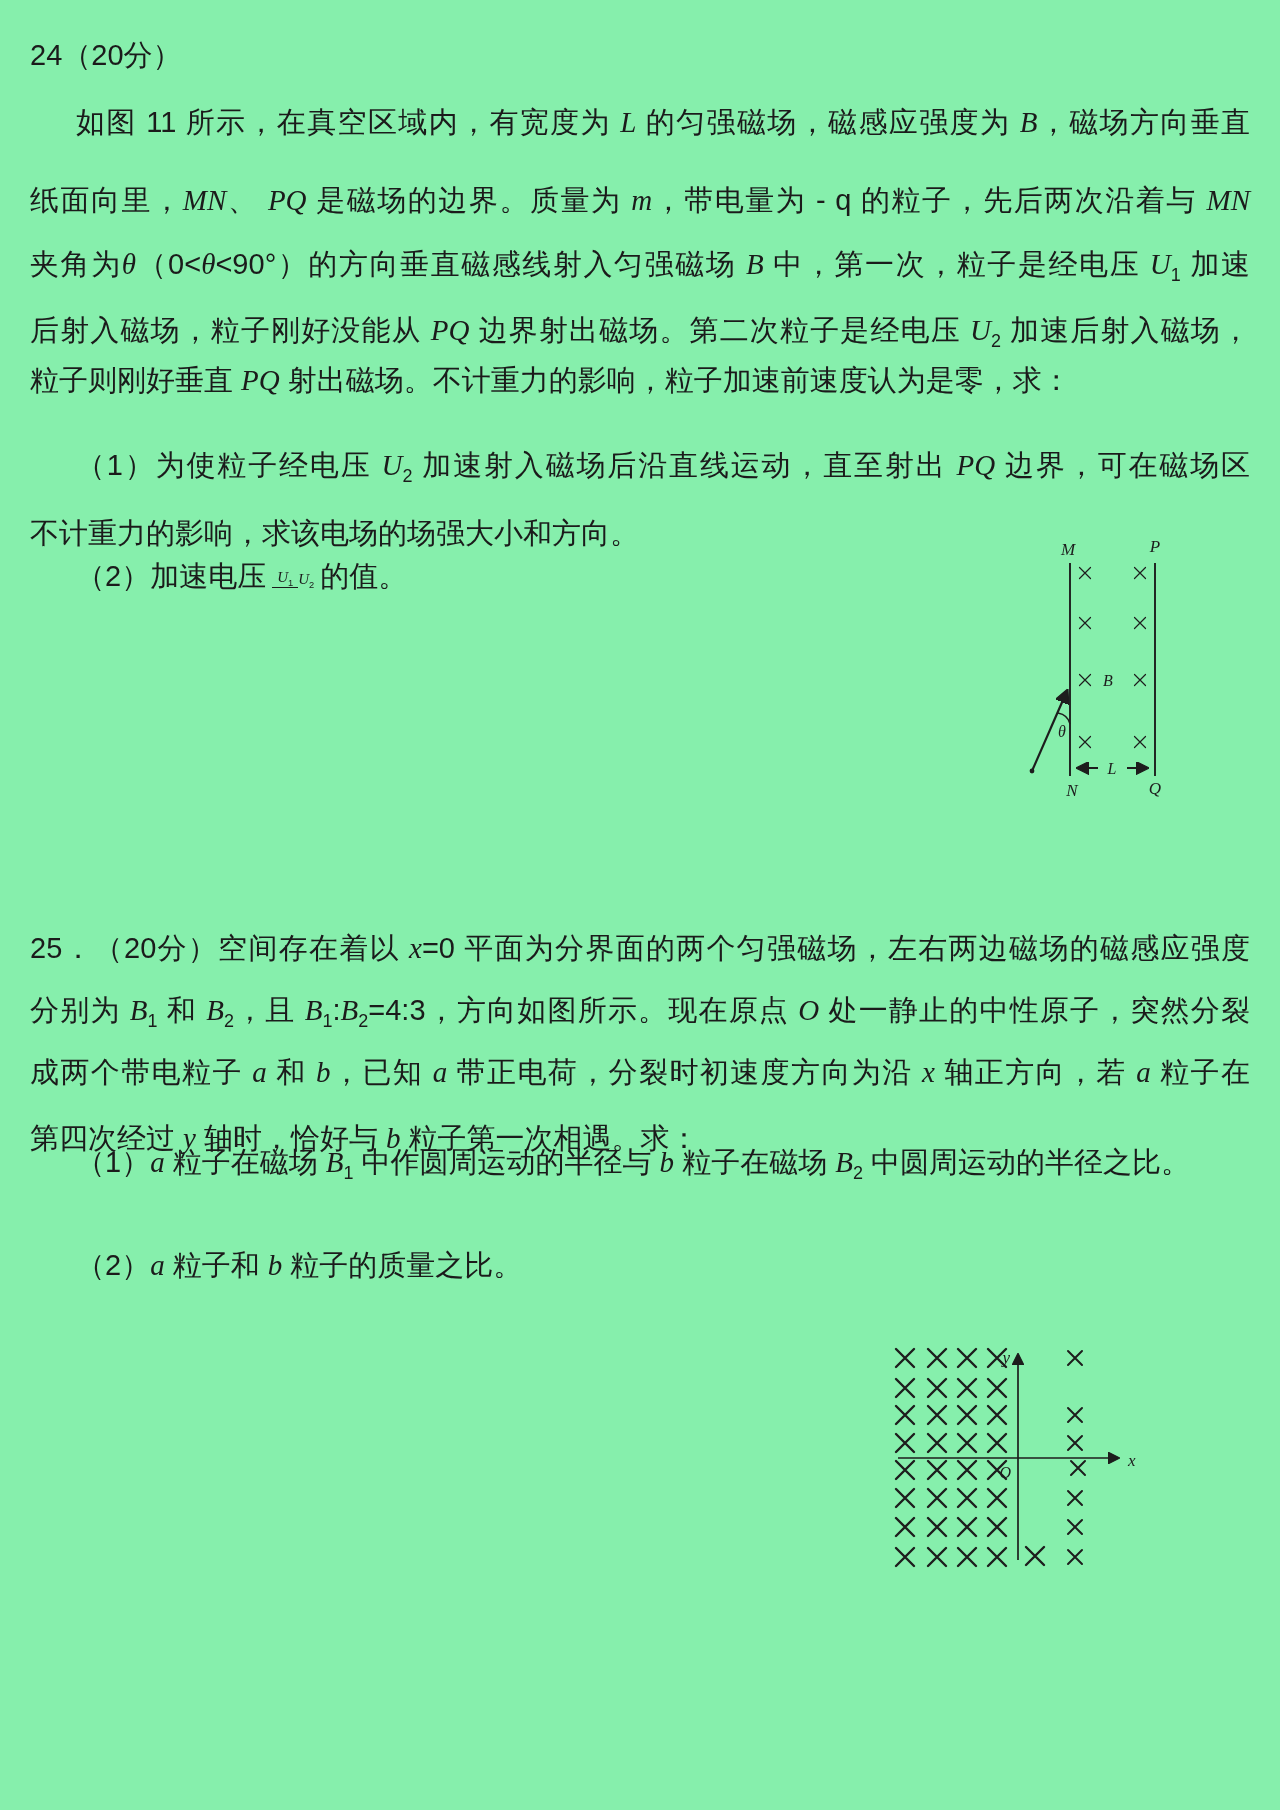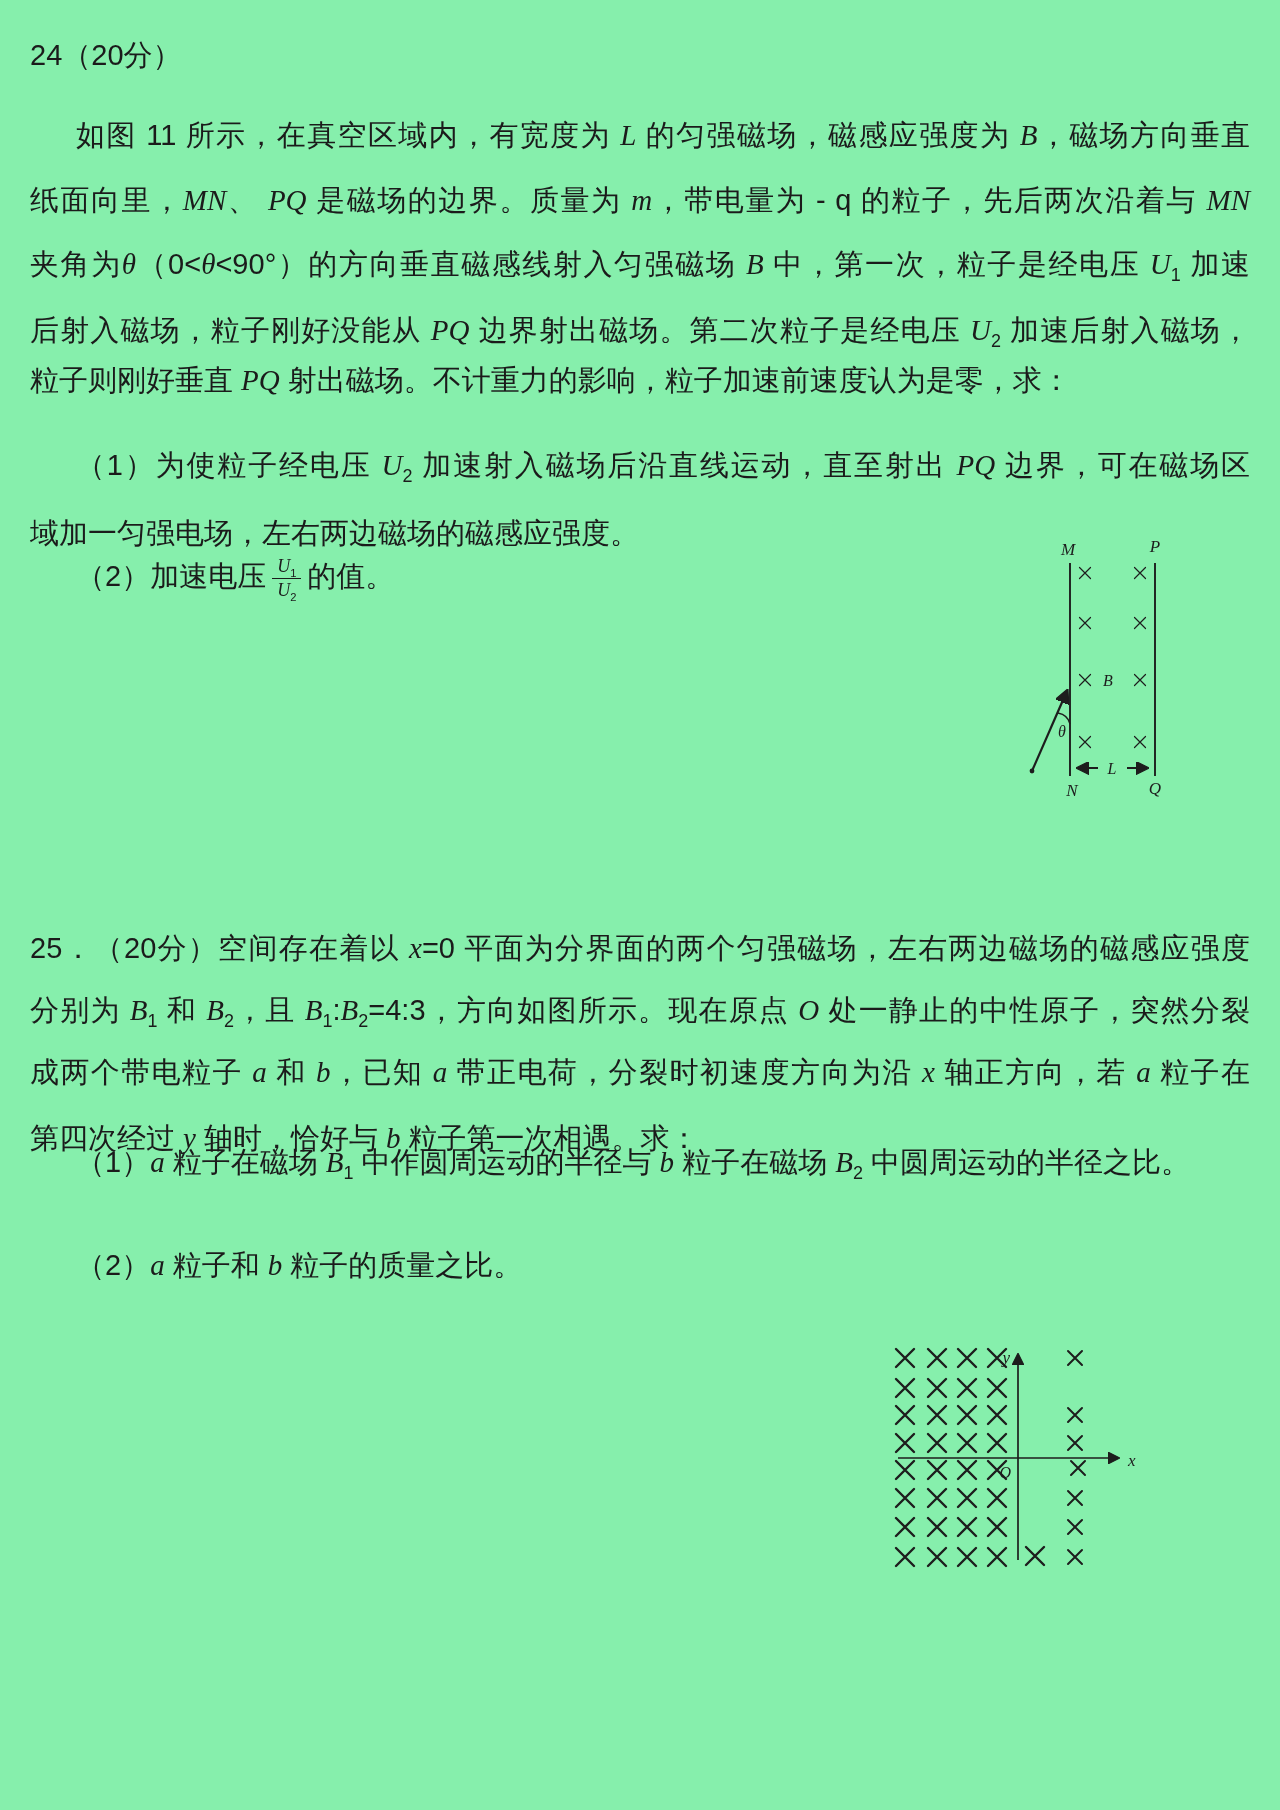--- a/index.html
+++ b/index.html
@@ -9,43 +9,43 @@
   }
   .line{
     position:absolute;left:30px;width:1220px;
     font-size:29px;line-height:40px;white-space:nowrap;
   }
   .just{white-space:normal;text-align:justify;text-align-last:justify;}
   .indent{padding-left:46px;width:1174px;}
   .var{font-family:"Liberation Serif",serif;font-style:italic;}
   sub{font-size:0.62em;line-height:0;}
   .frac{
-    display:inline-flex;flex-direction:column;align-items:center;
-    vertical-align:middle;line-height:1.15;font-size:18px;margin:0 6px;
+    display:inline-flex;flex-direction:row;align-items:center;
+    vertical-align:middle;line-height:1.15;font-size:15px;margin:0 6px;
   }
   .fnum{border-bottom:1.6px solid #1b1b1b;padding:0 5px 1px;}
   .fden{padding-top:1px;text-align:center;}
   .fig{position:absolute;}
   .fig text{font-family:"Liberation Serif",serif;font-style:italic;fill:#1d1d1d;}
   .fig line,.fig path{stroke:#1d1d1d;}
 </style>
 </head>
 <body>
 
 <div class="page">
 
   <section>
     <div class="line" style="top:35px">24（20分）</div>
-    <div class="line just indent" style="top:115px">如图 11 所示，在真空区域内，有宽度为 <span class="var">L</span> 的匀强磁场，磁感应强度为 <span class="var">B</span>，磁场方向垂直</div>
+    <div class="line just indent" style="top:102px">如图 11 所示，在真空区域内，有宽度为 <span class="var">L</span> 的匀强磁场，磁感应强度为 <span class="var">B</span>，磁场方向垂直</div>
     <div class="line just" style="top:180px">纸面向里，<span class="var">MN</span>、 <span class="var">PQ</span> 是磁场的边界。质量为 <span class="var">m</span>，带电量为 - q 的粒子，先后两次沿着与 <span class="var">MN</span></div>
     <div class="line just" style="top:244px">夹角为<span class="var">θ</span>（0&lt;<span class="var">θ</span>&lt;90°）的方向垂直磁感线射入匀强磁场 <span class="var">B</span> 中，第一次，粒子是经电压 <span class="var">U</span><sub>1</sub> 加速</div>
     <div class="line just" style="top:310px">后射入磁场，粒子刚好没能从 <span class="var">PQ</span> 边界射出磁场。第二次粒子是经电压 <span class="var">U</span><sub>2</sub> 加速后射入磁场，</div>
     <div class="line" style="top:360px">粒子则刚好垂直 <span class="var">PQ</span> 射出磁场。不计重力的影响，粒子加速前速度认为是零，求：</div>
     <div class="line just indent" style="top:445px">（1）为使粒子经电压 <span class="var">U</span><sub>2</sub> 加速射入磁场后沿直线运动，直至射出 <span class="var">PQ</span> 边界，可在磁场区</div>
-    <div class="line" style="top:513px">域加一匀强电场，左右两边磁场的磁感应强度。</div>
+    <div class="line" style="top:513px">不计重力的影响，求该电场的场强大小和方向。</div>
     <div class="line indent" style="top:556px">（2）加速电压<span class="frac">
           <span class="fnum"><span><span class="var">U</span><sub>1</sub></span></span>
           <span class="fden"><span><span class="var">U</span><sub>2</sub></span></span>
         </span>的值。</div>
 
     <svg class="fig" style="left:1008px;top:533px" width="185" height="275" viewBox="0 0 185 275">
       <defs>
         <marker id="ah24" viewBox="0 0 10 10" refX="8.5" refY="5" markerWidth="6.5" markerHeight="6.5" orient="auto-start-reverse">
           <path d="M0 0 L10 5 L0 10 z" fill="#1d1d1d" stroke="none"></path>
         </marker>

